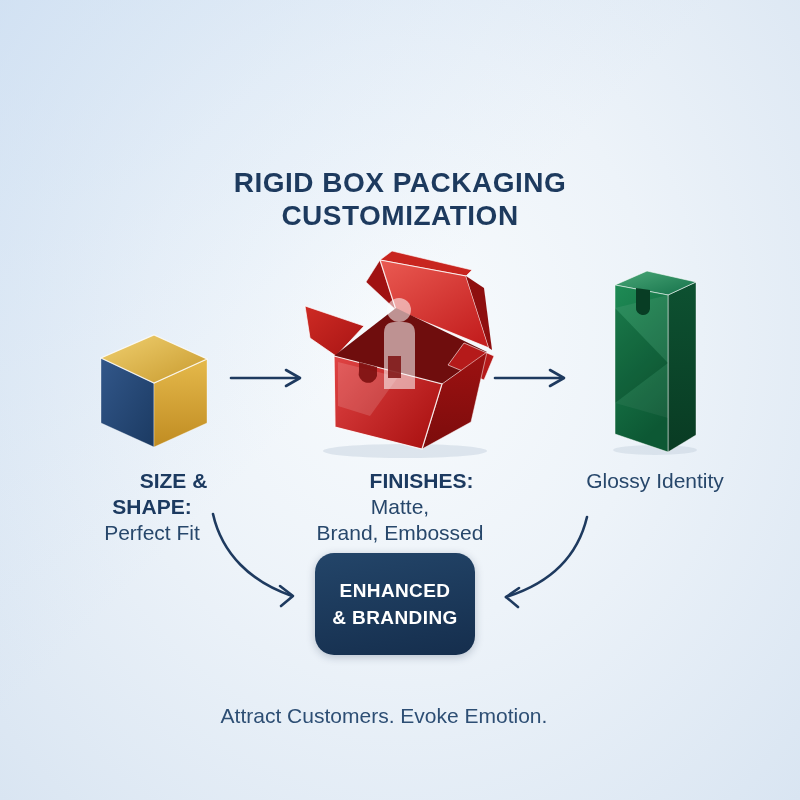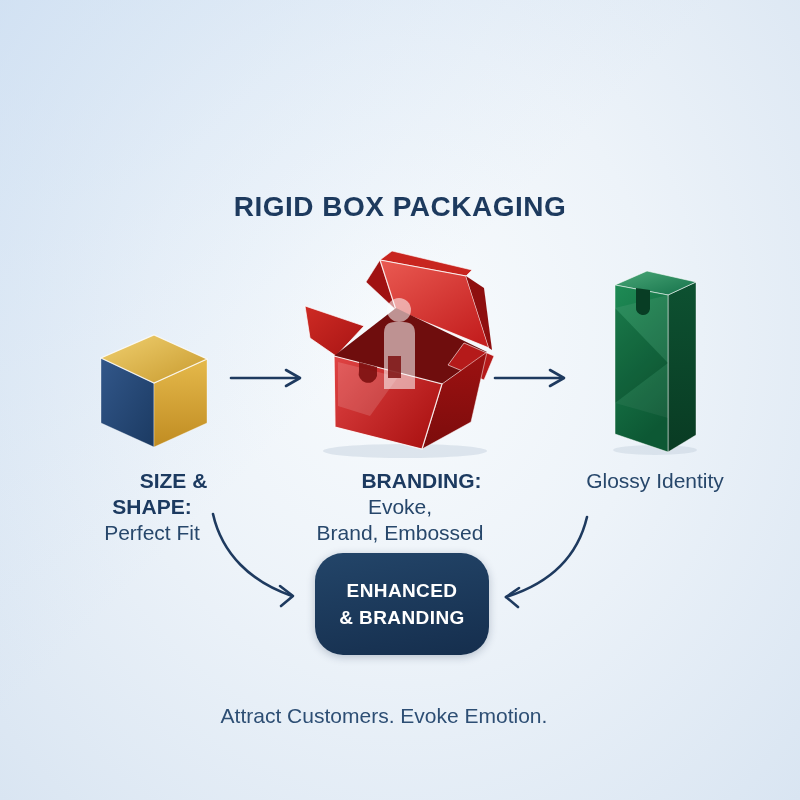--- a/index.html
+++ b/index.html
@@ -11,62 +11,62 @@
     background:
       linear-gradient(135deg, rgba(198,219,242,.50) 0%, rgba(255,255,255,0) 45%),
       radial-gradient(ellipse at 50% 42%, #f8fbfd 0%, #edf3f9 45%, #d9e5f2 100%);
   }
   .title{
     position:absolute;top:166px;left:0;width:800px;
     text-align:center;
     color:#1d3a5e;
     font-size:28px;font-weight:bold;line-height:33px;
     letter-spacing:.5px;
-    margin-top:24px;
   }
   .icon{position:absolute;}
   .cube-svg{left:100px;top:334px;width:108px;height:114px;}
   .redbox-svg{left:300px;top:248px;width:212px;height:212px;}
   .greenbox-svg{left:610px;top:268px;width:90px;height:188px;}
   .arrow-svg{position:absolute;width:88px;height:26px;}
   .arrow-1{left:228px;top:365px;}
   .arrow-2{left:492px;top:365px;}
   .curves-svg{position:absolute;left:0;top:0;width:800px;height:800px;pointer-events:none;}
   .step-label{
     position:absolute;top:468px;
     text-align:center;
     color:#27476b;
     font-size:21px;line-height:26px;
   }
   .step-label .bold-part{font-weight:bold;color:#1c3a60;margin-left:43px;}
   .label-1{left:67px;width:170px;}
   .label-2{left:300px;width:200px;}
   .label-3{left:540px;width:230px;}
   .result-box{
-    position:absolute;left:315px;top:553px;width:174px;height:102px;
-    border-radius:28px;
+    position:absolute;left:315px;top:553px;width:160px;height:102px;
+    border-radius:19px;
     background:linear-gradient(170deg,#234569 0%, #152e4d 100%);
     box-shadow:0 2px 8px rgba(20,40,70,.25);
     display:flex;flex-direction:column;align-items:center;justify-content:center;
     color:#ffffff;font-weight:bold;font-size:19px;line-height:27px;
     letter-spacing:.4px;text-align:center;
   }
   .tagline{
     position:absolute;top:704px;left:0;width:768px;
     text-align:center;
     color:#2d4e74;font-size:21px;
   }
 </style>
 </head>
 <body>
 
 <div class="canvas">
 
   <div class="title">
     <div>RIGID BOX PACKAGING</div>
+    <div>CUSTOMIZATION</div>
   </div>
 
   <svg class="icon cube-svg" viewBox="0 0 108 114">
     <defs>
       <linearGradient id="cbT" x1="0" y1="0" x2="1" y2="1">
         <stop offset="0" stop-color="#f0d070"></stop>
           <stop offset="1" stop-color="#c89a2e"></stop>
       </linearGradient>
       <linearGradient id="cbL" x1="0" y1="0" x2="1" y2="1">
         <stop offset="0" stop-color="#32578a"></stop>
@@ -157,21 +157,21 @@
     <polygon points="5,40 58,95 5,135" fill="rgba(0,0,0,.10)"></polygon>
     <polygon points="58,95 5,135 58,150" fill="rgba(255,255,255,.05)"></polygon>
     <path d="M26,20 L40,22 L40,41 A7,7 0 0 1 26,39 Z" fill="#083d24"></path>
   </svg>
 
   <div class="step-label label-1">
     <div><span class="bold-part">SIZE &amp; SHAPE:</span> <span></span></div>
     <div>Perfect Fit</div>
   </div>
   <div class="step-label label-2">
-    <div><span class="bold-part">BRANDING:</span> <span>Evoke,</span></div>
+    <div><span class="bold-part">FINISHES:</span> <span>Matte,</span></div>
     <div>Brand, Embossed</div>
   </div>
   <div class="step-label label-3">
     <div>Glossy Identity</div>
   </div>
 
   <svg class="curves-svg" viewBox="0 0 800 800">
     <g stroke="#1e3a5f" stroke-width="2.6" fill="none" stroke-linecap="round" stroke-linejoin="round">
       <g>
         <path d="M213,514 C222,554 251,582 292,596"></path>

